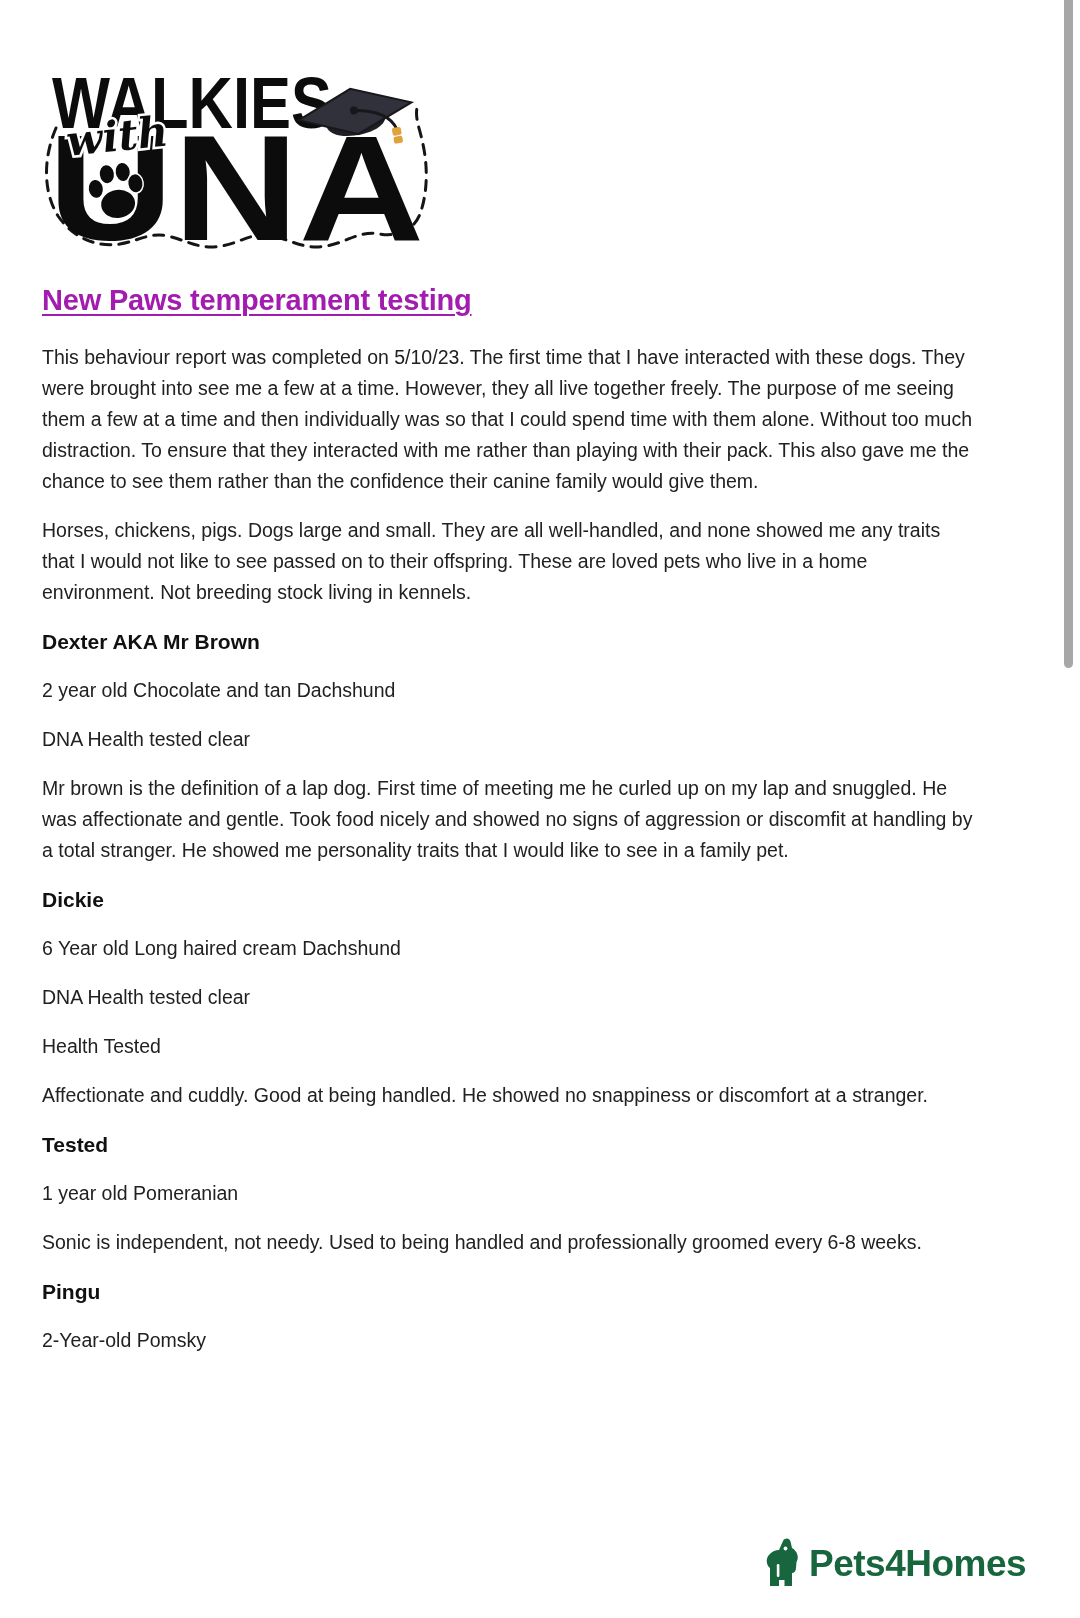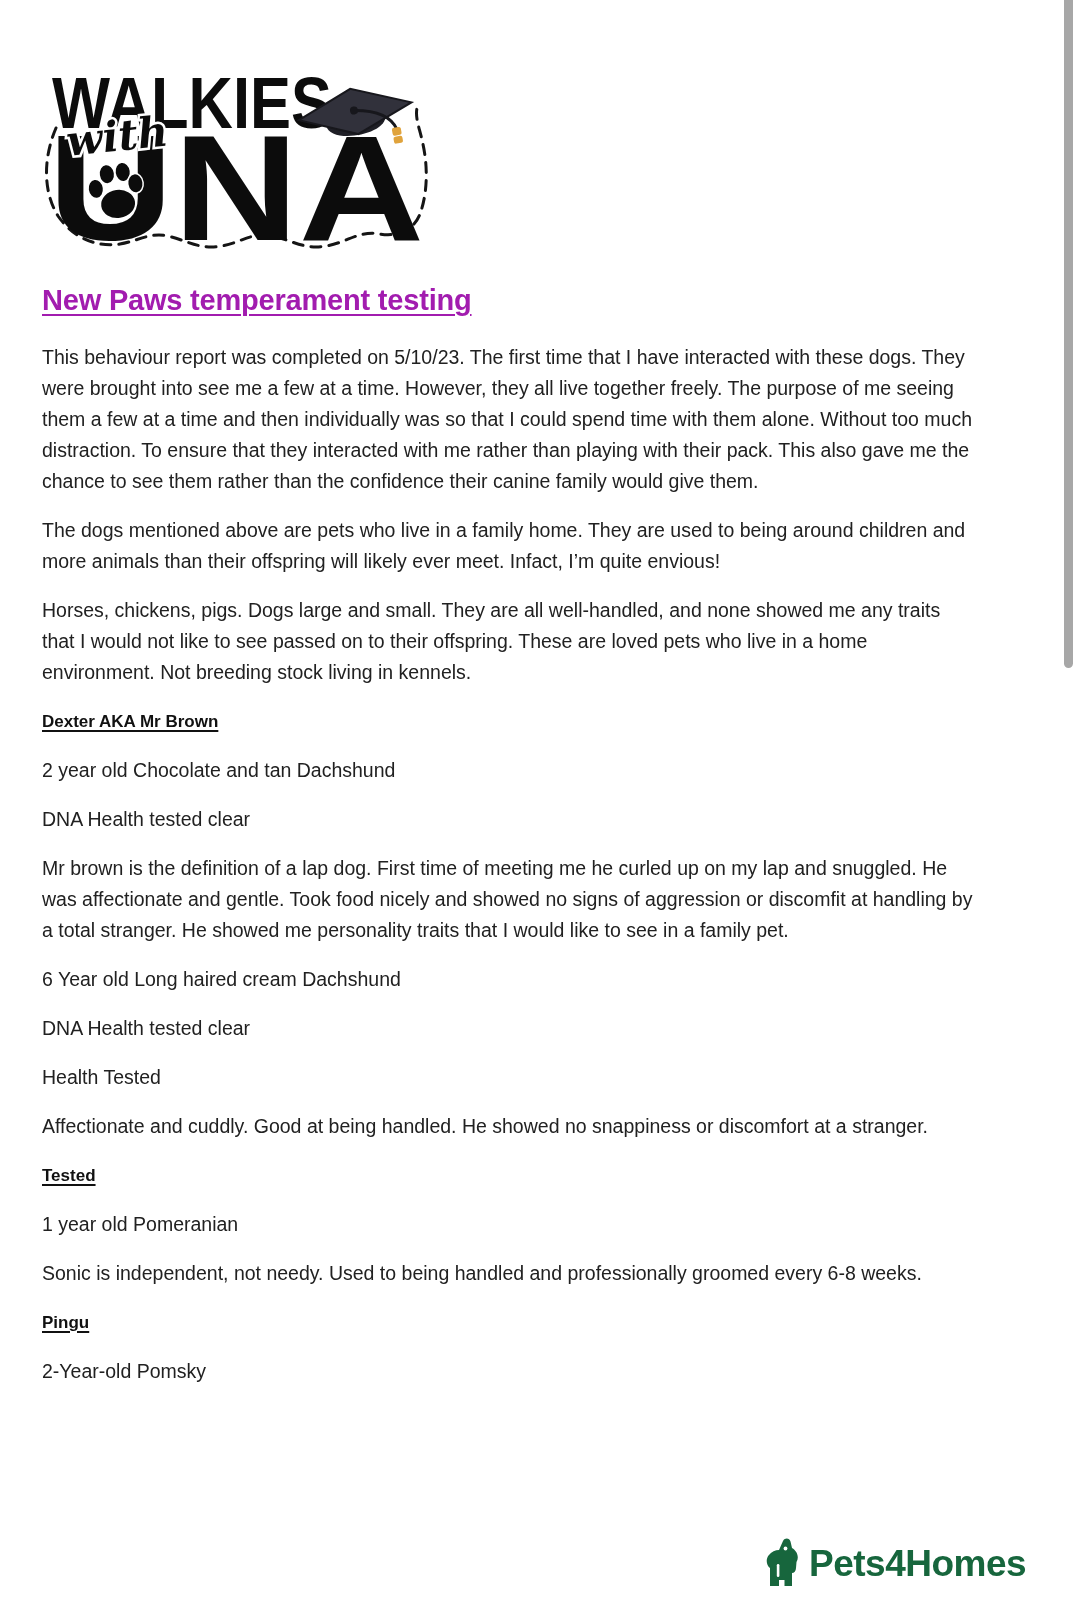--- a/index.html
+++ b/index.html
@@ -11,22 +11,22 @@
     position:absolute;left:42px;top:64px;width:935px;
   }
   .brand-logo{position:relative;width:430px;height:190px;margin-bottom:28px;}
   .doc-title{
     font-size:29px;font-weight:bold;color:#a21caf;margin:0 0 24px;line-height:36px;
     text-decoration:underline;text-decoration-thickness:2px;text-underline-offset:4px;
     letter-spacing:-0.2px;
   }
   .doc p{font-size:19.5px;line-height:31px;margin:0 0 18px;}
   .doc h2{
-    font-size:17px;line-height:31px;font-weight:bold;color:#111;margin:0 0 18px;
-    text-decoration:underline;text-decoration-thickness:2px;text-underline-offset:3px;
+    font-size:21px;line-height:31px;font-weight:bold;color:#111;margin:0 0 18px;
+    text-decoration-thickness:2px;text-underline-offset:3px;
   }
   .footer-brand{
     position:absolute;left:762px;top:1538px;display:flex;align-items:flex-end;gap:7px;
   }
   .footer-brand .brand-text{
     font-size:37px;font-weight:bold;color:#17663d;letter-spacing:-0.5px;line-height:52px;
   }
   .scrollbar-thumb{
     position:absolute;left:1064px;top:0;width:9px;height:668px;
     background:#a7a7a7;border-radius:0 0 5px 5px;
@@ -63,28 +63,28 @@
         <path d="M58,34 C82,38 94,48 97,60" stroke="#17171c" stroke-width="3" fill="none"></path>
         <rect x="92" y="58" width="9" height="8" rx="2" fill="#e0a33c"></rect>
         <rect x="92" y="67" width="9" height="7" rx="2" fill="#e0a33c"></rect>
       </g>
     </svg>
   </div>
 
   <h1 class="doc-title">New Paws temperament testing</h1>
 
   <p>This behaviour report was completed on 5/10/23. The first time that I have interacted with these dogs. They were brought into see me a few at a time. However, they all live together freely. The purpose of me seeing them a few at a time and then individually was so that I could spend time with them alone. Without too much distraction. To ensure that they interacted with me rather than playing with their pack. This also gave me the chance to see them rather than the confidence their canine family would give them.</p>
-  <p>The dogs mentioned above are pets who live in a family home. They are used to being around children and more animals than their offspring will likely ever meet. Infact, I’m quite envious!</p>
   <p>Horses, chickens, pigs. Dogs large and small. They are all well-handled, and none showed me any traits that I would not like to see passed on to their offspring. These are loved pets who live in a home environment. Not breeding stock living in kennels.</p>
 
   <h2>Dexter AKA Mr Brown</h2>
   <p>2 year old Chocolate and tan Dachshund</p>
   <p>DNA Health tested clear</p>
   <p>Mr brown is the definition of a lap dog.  First time of meeting me he curled up on my lap and snuggled. He was affectionate and gentle. Took food nicely and showed no signs of aggression or discomfit at handling by a total stranger. He showed me personality traits that I would like to see in a family pet.</p>
 
+  <h2>Dickie</h2>
   <p>6 Year old Long haired cream Dachshund</p>
   <p>DNA Health tested clear</p>
   <p>Health Tested</p>
   <p>Affectionate and cuddly. Good at being handled. He showed no snappiness or discomfort at a stranger.</p>
 
   <h2>Tested</h2>
   <p>1 year old Pomeranian</p>
   <p>Sonic is independent, not needy. Used to being handled and professionally groomed every 6-8 weeks.</p>
 
   <h2>Pingu</h2>

